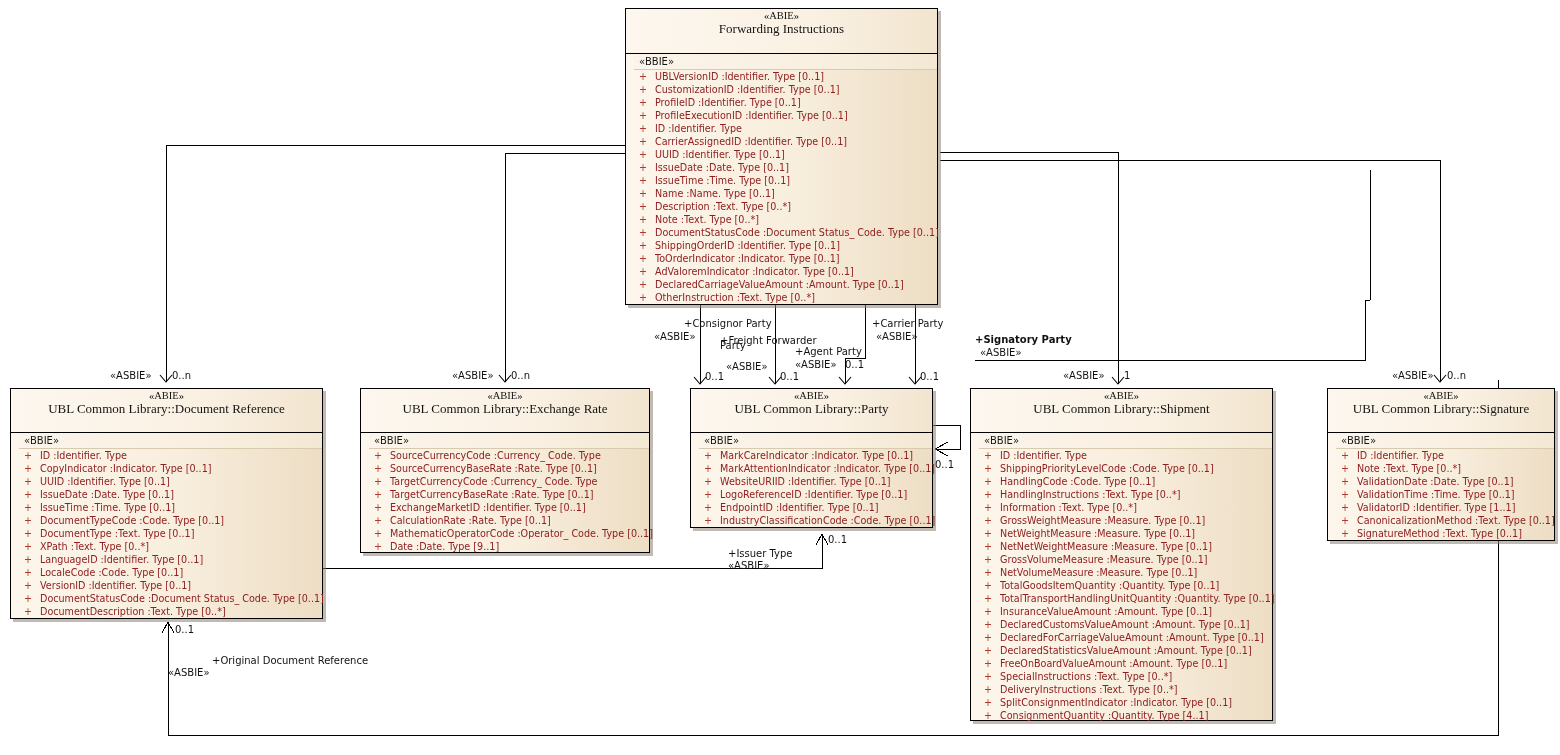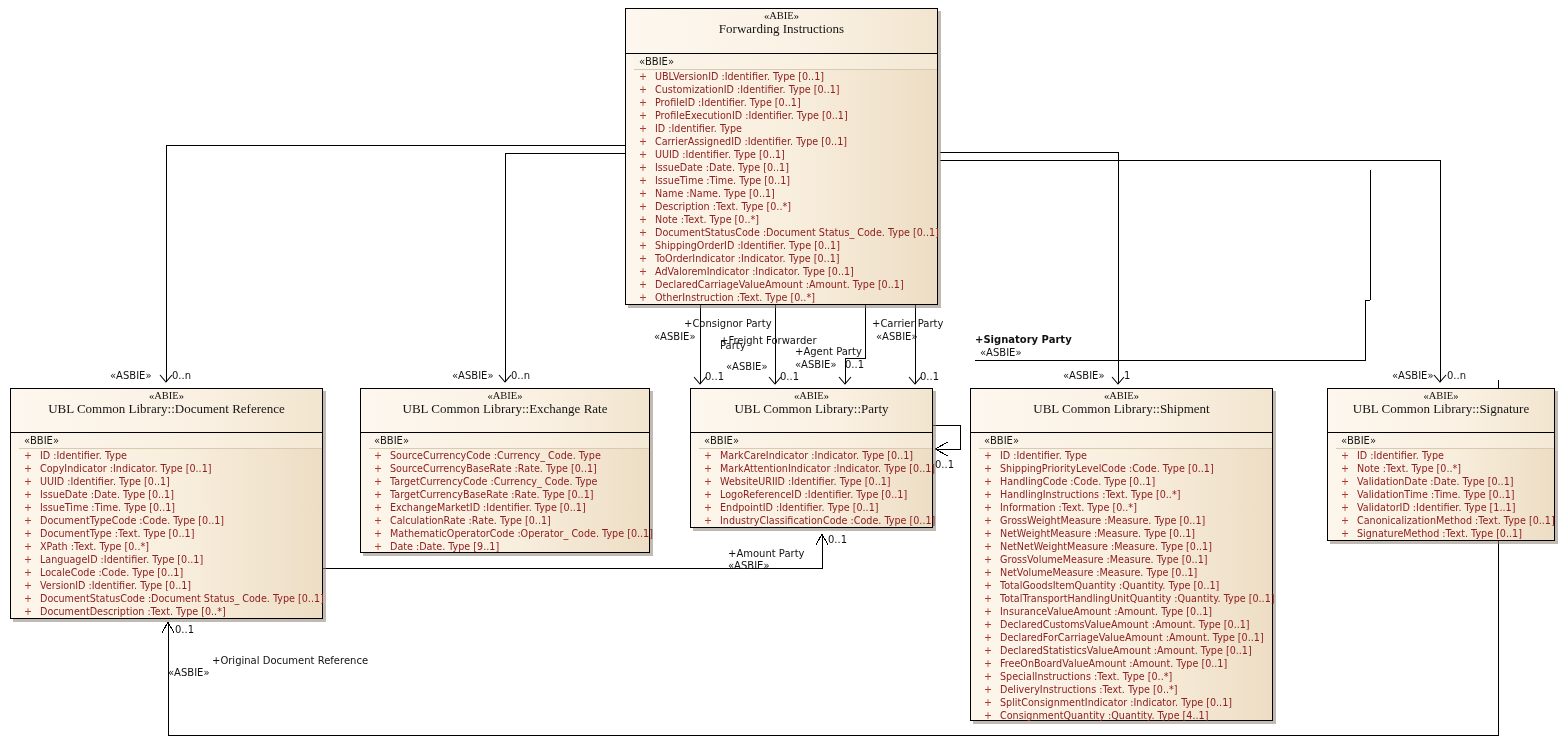--- a/index.html
+++ b/index.html
@@ -229,21 +229,21 @@
   <div class="lbl" style="left:795px;top:359px;">«ASBIE»</div>
   <div class="mult" style="left:845px;top:359px;">0..1</div>
 
   <div class="lbl" style="left:872px;top:318px;">+Carrier Party</div>
   <div class="lbl" style="left:876px;top:331px;">«ASBIE»</div>
   <div class="mult" style="left:920px;top:371px;">0..1</div>
 
   <div class="lbl" style="left:975px;top:334px;font-weight:bold;">+Signatory Party</div>
   <div class="lbl" style="left:980px;top:347px;">«ASBIE»</div>
 
-  <div class="lbl" style="left:728px;top:548px;">+Amount Party</div>
+  <div class="lbl" style="left:728px;top:548px;">+Issuer Type</div>
   <div class="lbl" style="left:728px;top:560px;">«ASBIE»</div>
   <div class="mult" style="left:828px;top:534px;">0..1</div>
 
   <div class="lbl" style="left:172px;top:655px;margin-left:40px;">+Original Document Reference</div>
   <div class="lbl" style="left:168px;top:667px;">«ASBIE»</div>
   <div class="mult" style="left:175px;top:624px;">0..1</div>
 
   <div class="lbl" style="left:110px;top:370px;">«ASBIE»</div>
   <div class="mult" style="left:172px;top:370px;">0..n</div>
 

